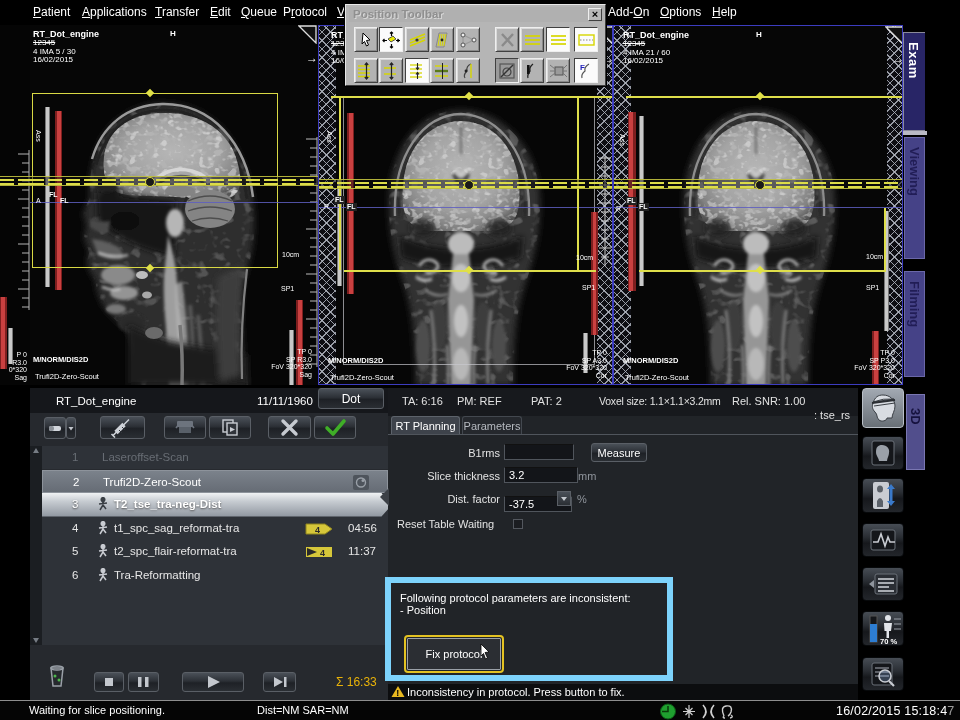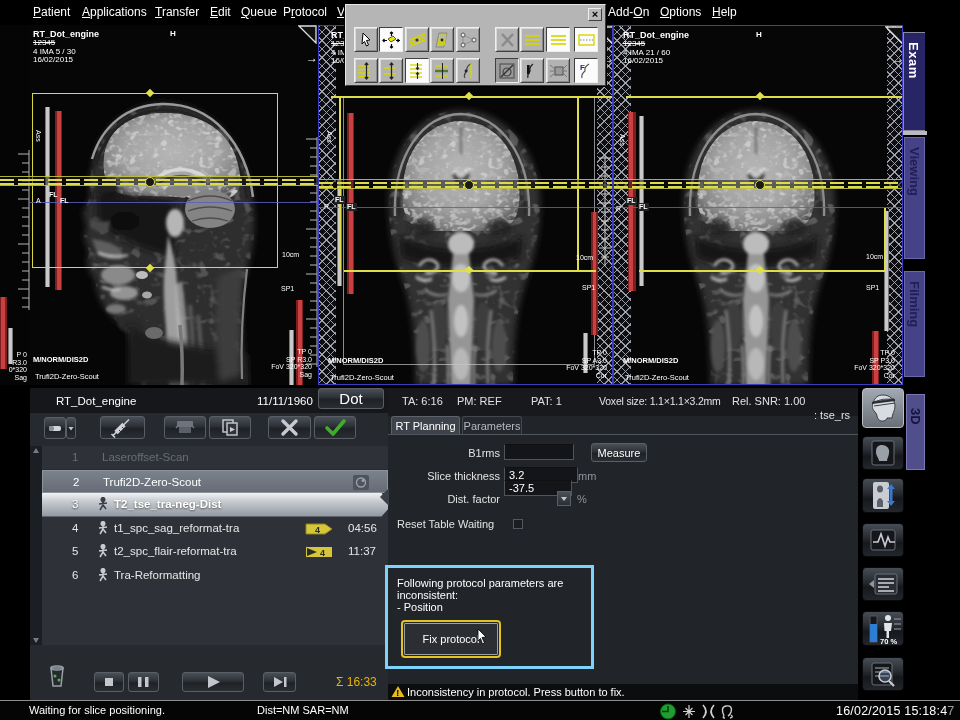--- a/index.html
+++ b/index.html
@@ -432,20 +432,21 @@
 
 <div class="abs" style="left:903px;top:32px;width:22px;height:99px;background:#282566;border:1px solid #8a8a9a;border-right:none"></div>
 <div class="abs vtext" style="left:906px;top:42px;font-size:13px;font-weight:bold;color:#fff;letter-spacing:.5px">Exam</div>
 <div class="abs" style="left:903px;top:131px;width:24px;height:4px;background:#b9b9c4"></div>
 <div class="abs" style="left:904px;top:137px;width:21px;height:122px;background:#454287;border:1px solid #6a67a8"></div>
 <div class="abs vtext" style="left:907px;top:147px;font-size:13px;font-weight:bold;color:#211d56">Viewing</div>
 <div class="abs" style="left:904px;top:271px;width:21px;height:106px;background:#454287;border:1px solid #6a67a8"></div>
 <div class="abs vtext" style="left:907px;top:281px;font-size:13px;font-weight:bold;color:#211d56">Filming</div>
 
 <div class="abs" style="left:345px;top:4px;width:261px;height:82px;z-index:40;background:#b5b5b5;border:1px solid;border-color:#e8e8e8 #3c3c3c #3c3c3c #e8e8e8;box-shadow:0 0 0 1px #000">
+  <div class="abs" style="left:3px;top:2px;width:255px;height:15px;background:#b0b0b0;color:#8f8f8f;font-weight:bold;font-size:11.5px;text-shadow:1px 1px 0 #d8d8d8;padding-left:4px;line-height:15px">Position Toolbar</div>
   <div class="abs" style="right:3px;top:3px;width:14px;height:13px;background:#b8b8b8;border:1px solid;border-color:#efefef #404040 #404040 #efefef;color:#000;font-size:11px;font-weight:bold;line-height:10px;text-align:center">×</div>
 
   <div class="tbbtn" style="left:8px;top:22px">
       <svg width="19" height="18" viewBox="0 0 19 18">
         <path d="M6 2 L13 9 L9.5 9.5 L11.5 14 L9.5 15 L7.5 10.5 L5 13 Z" fill="#fff" stroke="#000" stroke-width="1"></path>
       </svg>
     </div>
   <div class="tbbtn on" style="left:33.4px;top:22px">
       <svg width="19" height="18" viewBox="0 0 19 18">
         <path d="M6 8 l5 -3 l3 3 l-5 3 Z" fill="#e6e600" stroke="#555"></path>
@@ -598,21 +599,21 @@
       </svg>
     </div>
 </div>
 
 <div class="abs" style="left:30px;top:388px;width:828px;height:312px;background:#24272c">
 
   <div class="abs" style="left:0;top:0;width:358px;height:312px;background:#26292e">
     <div class="abs" style="left:0;top:0;width:358px;height:25px;background:#15171b"></div>
     <div class="abs rowtxt" style="left:26px;top:7px;color:#fff">RT_Dot_engine</div>
     <div class="abs rowtxt" style="left:227px;top:7px;color:#fff">11/11/1960</div>
-    <div class="btn" style="left:288px;top:0;width:66px;height:21px;text-align:center;font-size:15px;color:#fff;line-height:20px">Dot</div>
+    <div class="btn" style="left:288px;top:0;width:66px;height:21px;text-align:center;font-size:12px;color:#fff;line-height:20px">Dot</div>
 
     <div class="btn" style="left:14px;top:29px;width:22px;height:22px"><svg width="20" height="20" viewBox="0 0 20 20">
           <rect x="4" y="8" width="12" height="5" rx="2" fill="#d2d6dc"></rect>
           <rect x="4" y="8" width="5" height="5" rx="2" fill="#8a8f96"></rect>
         </svg></div>
     <div class="btn" style="left:36px;top:29px;width:10px;height:22px"><svg width="8" height="20" viewBox="0 0 8 20">
           <path d="M1.5 9 L6.5 9 L4 12.5 Z" fill="#c2c6cc"></path>
         </svg></div>
     <div class="btn" style="left:70px;top:28px;width:45px;height:23px"><svg width="43" height="21" viewBox="0 0 43 21">
           <path d="M15 15.5 L23 7.5" stroke="#cfd3d9" stroke-width="4.6"></path>
@@ -729,47 +730,47 @@
           <path d="M10 4 L19 9 L10 14 Z" fill="#c3c7cd"></path>
           <rect x="20" y="4" width="2.5" height="10" fill="#c3c7cd"></rect>
         </svg></div>
     <div class="abs" style="left:306px;top:287px;font-size:12px;color:#eab308">Σ 16:33</div>
   </div>
 
   <div class="abs" style="left:358px;top:0;width:470px;height:312px;background:#212428">
     <div class="abs" style="left:0;top:0;width:470px;height:28px;background:#17191d"></div>
     <div class="abs lbl" style="left:14px;top:7px">TA: 6:16</div>
     <div class="abs lbl" style="left:69px;top:7px">PM: REF</div>
-    <div class="abs lbl" style="left:143px;top:7px">PAT: 1</div>
+    <div class="abs lbl" style="left:143px;top:7px">PAT: 2</div>
     <div class="abs lbl" style="left:211px;top:7px;font-size:10.5px;letter-spacing:-.2px">Voxel size: 1.1×1.1×3.2mm</div>
     <div class="abs lbl" style="left:344px;top:7px">Rel. SNR: 1.00</div>
     <div class="abs lbl" style="left:426px;top:21px">: tse_rs</div>
 
     <div class="abs" style="left:3px;top:28px;width:69px;height:19px;background:#3e434b;border:1px solid #5d636b;border-bottom:none;border-radius:3px 3px 0 0;text-align:center;font-size:11px;color:#fff;line-height:18px">RT Planning</div>
     <div class="abs" style="left:74px;top:28px;width:60px;height:19px;background:#25282d;border:1px solid #43484f;border-bottom:none;border-radius:3px 3px 0 0;text-align:center;font-size:11px;color:#b6bac0;line-height:18px">Parameters</div>
     <div class="abs" style="left:0;top:46px;width:470px;height:1px;background:#50555c"></div>
 
     <div class="abs lbl" style="left:0;top:59px;width:112px;text-align:right">B1rms</div>
     <div class="inp" style="left:116px;top:56px;width:70px"></div>
     <div class="btn" style="left:203px;top:55px;width:56px;height:19px;text-align:center;font-size:11px;color:#fff;line-height:18px">Measure</div>
     <div class="abs lbl" style="left:0;top:82px;width:112px;text-align:right">Slice thickness</div>
     <div class="inp" style="left:116px;top:79px;width:74px">3.2</div>
     <div class="abs lbl" style="left:190px;top:82px;color:#8f949b">mm</div>
     <div class="abs lbl" style="left:0;top:105px;width:112px;text-align:right">Dist. factor</div>
-    <div class="inp" style="left:116px;top:92px;width:68px">-37.5</div>
+    <div class="inp" style="left:116px;top:108px;width:68px">-37.5</div>
     <div class="abs" style="left:169px;top:103px;width:14px;height:15px;background:linear-gradient(#4a5058,#2a2e33);border:1px solid #5a5f66">
         <div style="margin:5px auto;width:0;border-left:3.5px solid transparent;border-right:3.5px solid transparent;border-top:4.5px solid #c3c7cd"></div>
       </div>
     <div class="abs lbl" style="left:189px;top:105px;color:#8f949b">%</div>
     <div class="abs lbl" style="left:9px;top:130px">Reset Table Waiting</div>
     <div class="abs" style="left:125px;top:131px;width:10px;height:10px;background:#1b1d21;border:1px solid #53575e"></div>
 
     <div class="abs" style="left:-8px;top:100px;width:0;height:0;border-top:9px solid transparent;border-bottom:9px solid transparent;border-right:9px solid #3c4046"></div>
 
-    <div class="abs" style="left:-3px;top:177px;width:209px;height:104px;border:3px solid #7dd3fc">
+    <div class="abs" style="left:-3px;top:189px;width:288px;height:104px;border:6px solid #7dd3fc">
       <div class="abs" style="left:9px;top:9px;font-size:11px;color:#fff">Following protocol parameters are inconsistent:<br>- Position</div>
       <div class="abs" style="left:16px;top:55px;width:94px;height:32px;background:#2b2e33;border:1px solid #9aa0a8;outline:2px solid #e3c222;outline-offset:1px;border-radius:1px;text-align:center;font-size:11px;color:#fff;line-height:30px">Fix protocol</div>
       <svg class="abs" style="left:88px;top:60px" width="12" height="17" viewBox="0 0 12 17">
           <path d="M2 1 L10 9 L6 9.5 L8.5 15 L6.5 16 L4.5 10.5 L2 13 Z" fill="#fff" stroke="#000" stroke-width=".8"></path>
         </svg>
     </div>
 
     <div class="abs" style="left:0;top:296px;width:470px;height:16px;background:#0c0d0f"></div>
     <svg class="abs" style="left:3px;top:297px" width="14" height="13">
         <path d="M7 1 L13.5 12 H.5 Z" fill="#e8b820"></path>

